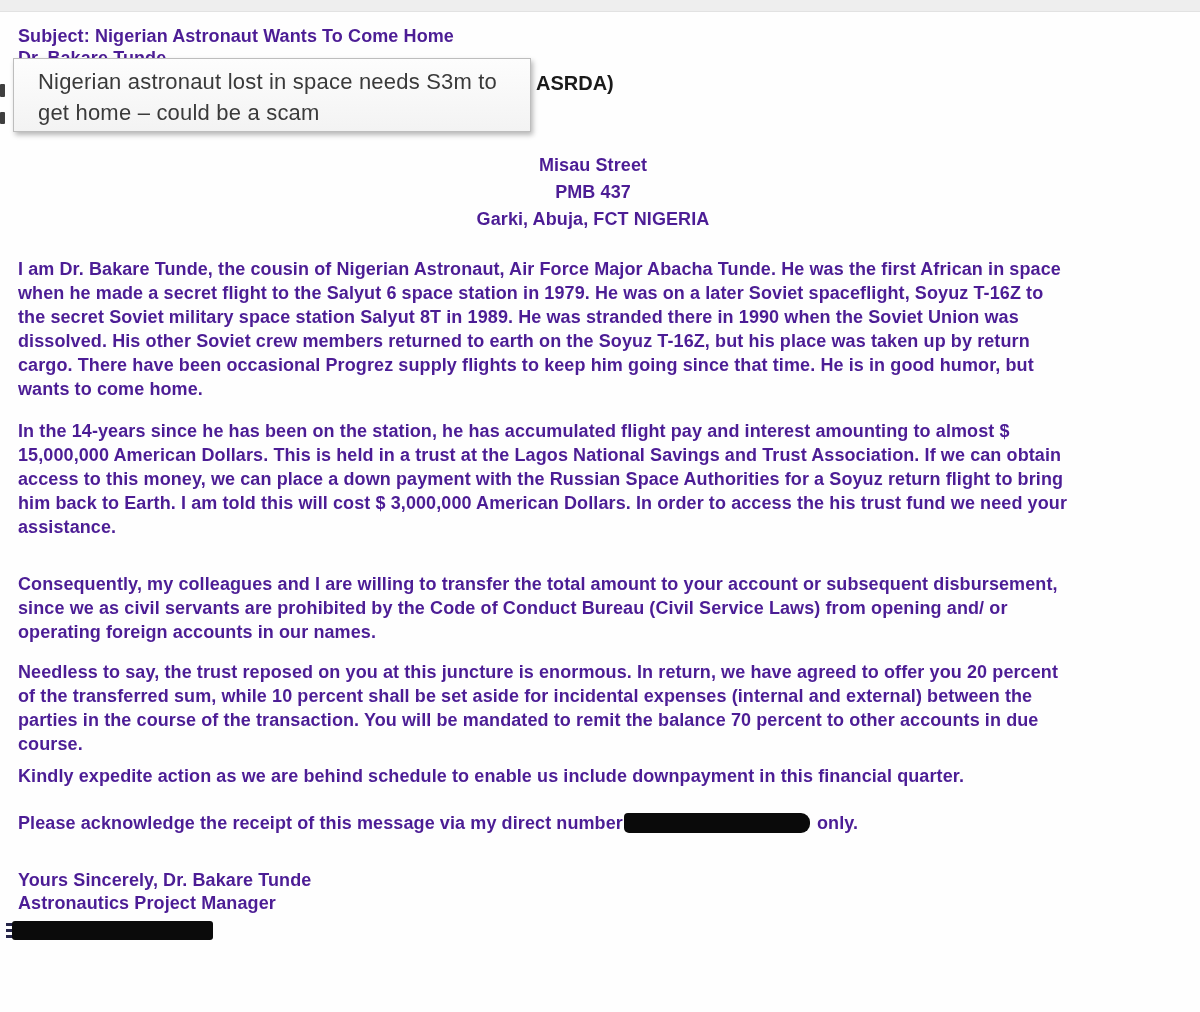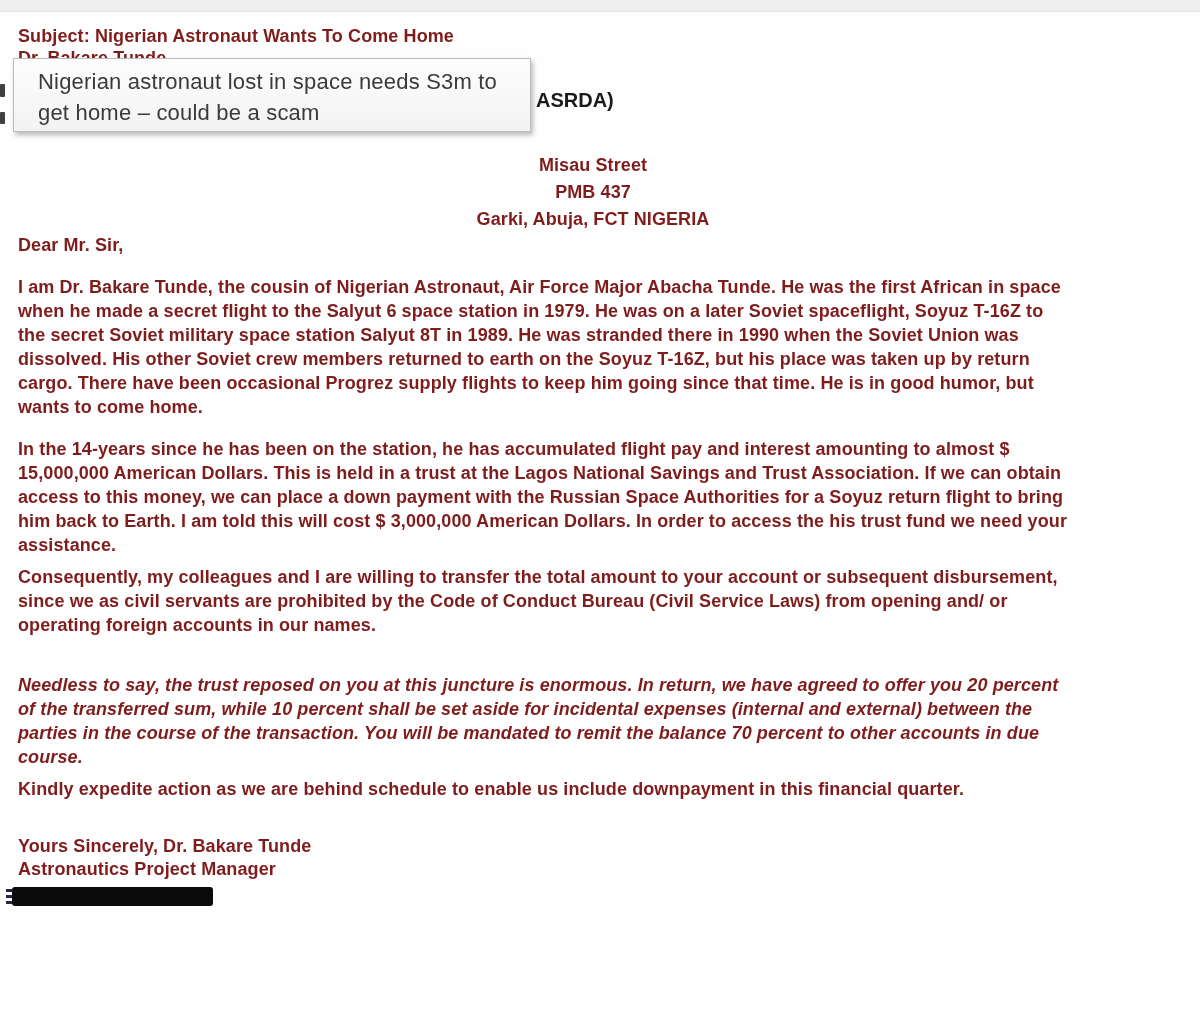--- a/index.html
+++ b/index.html
@@ -10,35 +10,35 @@
     background:#fefefe;
     overflow:hidden;
   }
   .top-strip{
     position:absolute;left:0;top:0;width:1200px;height:11px;
     background:#eeeeee;border-bottom:1px solid #e2e2e2;
   }
   .content{
     position:relative;
     padding:25px 32px 0 18px;
-    color:#7f1d1d;
+    color:#4c1d95;
     font-weight:700;
     font-size:18px;
     letter-spacing:0.1px;
   }
   .hdr-line{line-height:22px;white-space:pre;}
   .tooltip-spacer{height:83px;}
   .address{line-height:27px;white-space:pre;text-align:center;}
   .salutation{line-height:24px;white-space:pre;margin-top:0;}
   .heading{line-height:24px;white-space:pre;margin-top:23px;}
   .para{line-height:24px;white-space:pre;}
-  .p1{margin-top:18px;}
+  .p1{margin-top:24px;}
   .p2{margin-top:18px;}
-  .p3{margin-top:8px;}
-  .p4{margin-top:36px;font-style:italic;}
+  .p3{margin-top:33px;}
+  .p4{margin-top:16px;}
   .p5{margin-top:8px;}
   .p6{margin-top:23px;}
   .closing{margin-top:34px;line-height:23px;white-space:pre;}
 
   
   .tooltip{
     position:absolute;left:13px;top:58px;
     width:518px;height:74px;
     background:linear-gradient(#fdfdfd,#f3f3f3);
     border:1px solid #bdbdbd;
@@ -47,21 +47,21 @@
     padding:7px 16px 0 24px;
     font-weight:400;
     font-size:22px;
     line-height:31px;
     color:#3a3a3a;
     letter-spacing:0.2px;
     white-space:pre;
     z-index:5;
   }
   .agency-fragment{
-    position:absolute;left:536px;top:89px;
+    position:absolute;left:536px;top:72px;
     font-size:20px;font-weight:700;color:#1a1a1a;
     line-height:22px;z-index:2;white-space:pre;
   }
   .sliver{
     position:absolute;width:5px;background:#3f3f3f;border-radius:1px;z-index:1;
   }
   .sliver-a{left:0;top:84px;height:13px;}
   .sliver-b{left:0;top:112px;height:12px;}
 
   
@@ -98,21 +98,20 @@
   <div class="content">
     <div class="hdr-line">Subject: Nigerian Astronaut Wants To Come Home</div>
     <div class="hdr-line">Dr. Bakare Tunde</div>
 
     <div class="tooltip-spacer"></div>
 
     <div class="address">Misau Street
 PMB 437
 Garki, Abuja, FCT NIGERIA</div>
 
-    <div class="salutation">Dear Mr. Sir,</div>
 
 
     <div class="para p1">I am Dr. Bakare Tunde, the cousin of Nigerian Astronaut, Air Force Major Abacha Tunde. He was the first African in space
 when he made a secret flight to the Salyut 6 space station in 1979. He was on a later Soviet spaceflight, Soyuz T-16Z to
 the secret Soviet military space station Salyut 8T in 1989. He was stranded there in 1990 when the Soviet Union was
 dissolved. His other Soviet crew members returned to earth on the Soyuz T-16Z, but his place was taken up by return
 cargo. There have been occasional Progrez supply flights to keep him going since that time. He is in good humor, but
 wants to come home.</div>
     <div class="para p2">In the 14-years since he has been on the station, he has accumulated flight pay and interest amounting to almost $
 15,000,000 American Dollars. This is held in a trust at the Lagos National Savings and Trust Association. If we can obtain
@@ -121,20 +120,21 @@
 assistance.</div>
     <div class="para p3">Consequently, my colleagues and I are willing to transfer the total amount to your account or subsequent disbursement,
 since we as civil servants are prohibited by the Code of Conduct Bureau (Civil Service Laws) from opening and/ or
 operating foreign accounts in our names.</div>
     <div class="para p4">Needless to say, the trust reposed on you at this juncture is enormous. In return, we have agreed to offer you 20 percent
 of the transferred sum, while 10 percent shall be set aside for incidental expenses (internal and external) between the
 parties in the course of the transaction. You will be mandated to remit the balance 70 percent to other accounts in due
 course.</div>
     <div class="para p5">Kindly expedite action as we are behind schedule to enable us include downpayment in this financial quarter.</div>
 
+    <div class="para p6"><span>Please acknowledge the receipt of this message via my direct number</span><span class="phone-redaction"></span><span>only.</span></div>
 
     <div class="closing">Yours Sincerely, Dr. Bakare Tunde
 Astronautics Project Manager</div>
 
     <div class="sig-row">
       <span class="sig-char-fragment"></span>
       <span class="sig-redaction"></span>
     </div>
   </div>
 </div>

